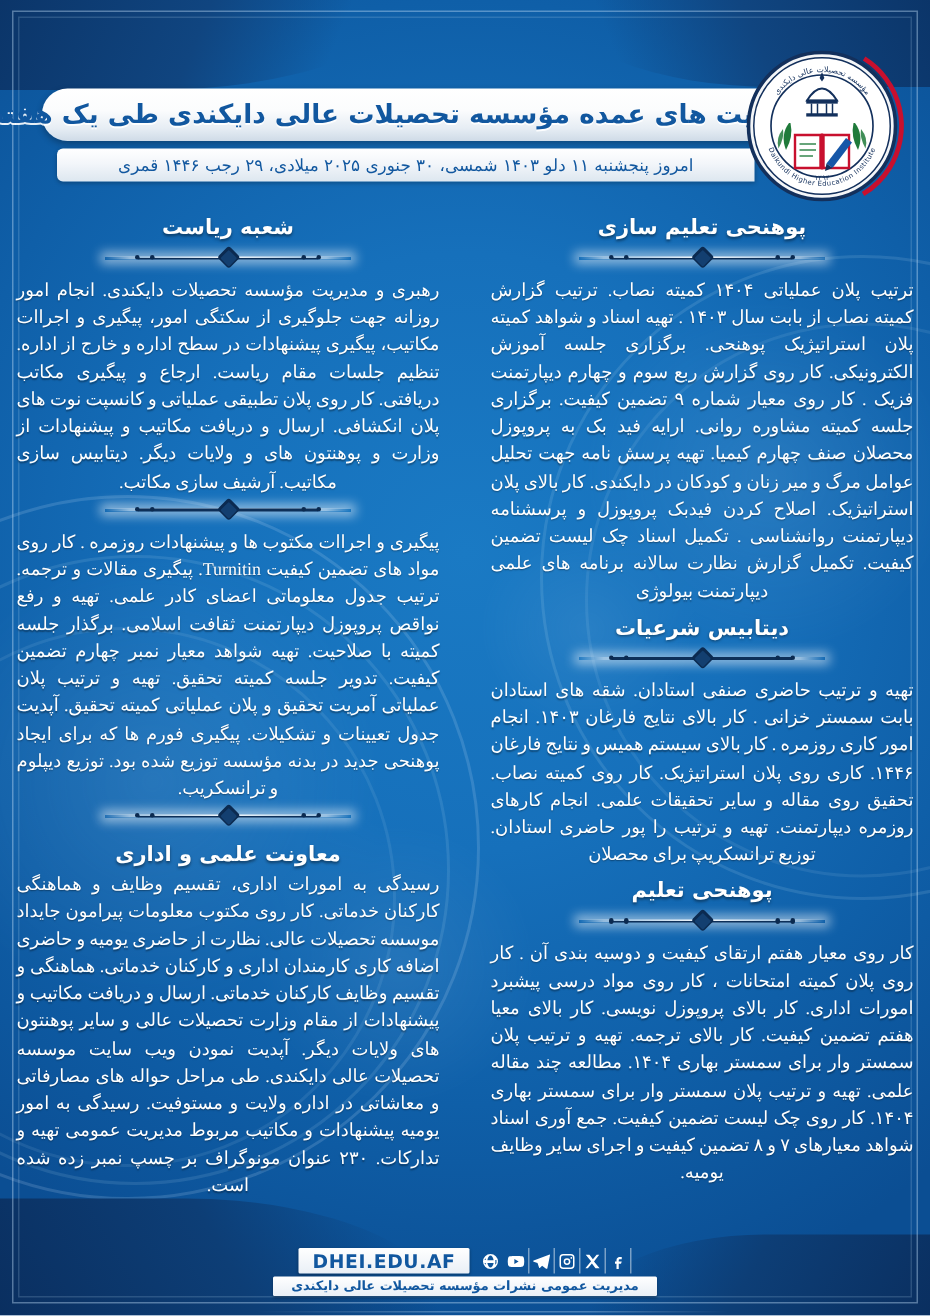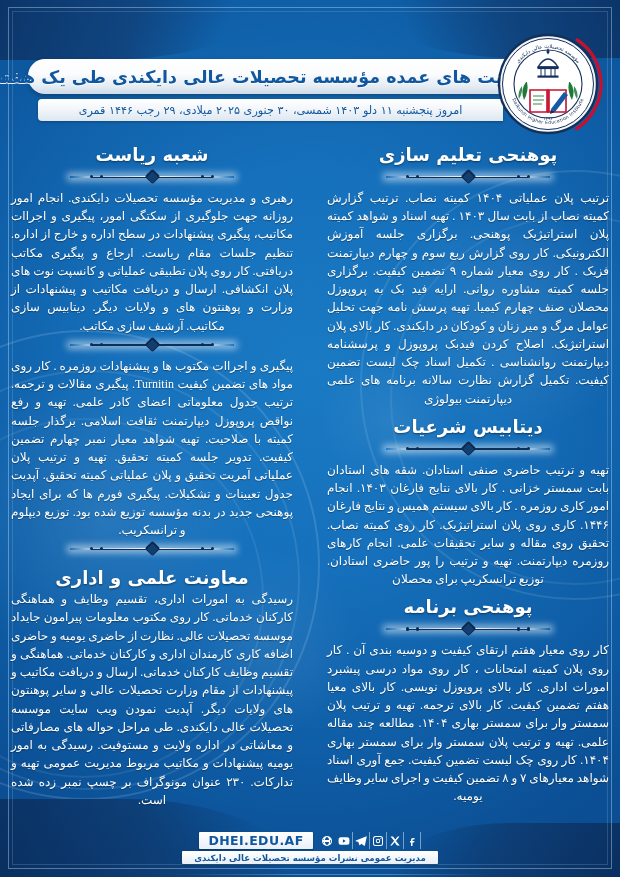--- a/index.html
+++ b/index.html
@@ -129,21 +129,21 @@
   .col {
     width:50%; padding:0 14px;
   }
   .col-right { padding-right:16px; padding-left:10px; }
   .col-left  { padding-left:16px;  padding-right:10px; }
 
   .section { margin-bottom:2px; }
 
   .sec-head {
     text-align:center;
-    font-size:18px; font-weight:bold; color:#ffffff;
+    font-size:14px; font-weight:bold; color:#ffffff;
     padding:6px 0 2px;
     text-shadow:0 1px 2px rgba(0,0,0,.45);
     letter-spacing:-.2px;
   }
 
   
   .divider {
     position:relative; height:16px; margin:2px auto 4px;
     width:164px;
   }
@@ -342,21 +342,21 @@
           <div class="dot d1"></div>
             <div class="dot d2"></div>
           <div class="gem"></div>
           <div class="dot d3"></div>
             <div class="dot d4"></div>
         </div>
         <div class="sec-body">تهیه و ترتیب حاضری صنفی استادان. شقه های استادان بابت سمستر خزانی . کار بالای نتایج فارغان ۱۴۰۳. انجام امور کاری روزمره . کار بالای سیستم همیس و نتایج فارغان ۱۴۴۶. کاری روی پلان استراتیژیک. کار روی کمیته نصاب. تحقیق روی مقاله و سایر تحقیقات علمی. انجام کارهای روزمره دیپارتمنت. تهیه و ترتیب را پور حاضری استادان. توزیع ترانسکریپ برای محصلان</div>
       </div>
 
       <div class="section">
-        <div class="sec-head">پوهنحی برنامه</div>
+        <div class="sec-head">پوهنحی تعلیم</div>
         <div class="divider">
           <div class="bar"></div>
             <div class="line"></div>
           <div class="dot d1"></div>
             <div class="dot d2"></div>
           <div class="gem"></div>
           <div class="dot d3"></div>
             <div class="dot d4"></div>
         </div>
         <div class="sec-body">کار روی معیار هفتم ارتقای کیفیت و دوسیه بندی آن . کار روی پلان کمیته امتحانات ، کار روی مواد درسی پیشبرد امورات اداری. کار بالای پروپوزل نویسی. کار بالای معیا هفتم تضمین کیفیت. کار بالای ترجمه. تهیه و ترتیب پلان سمستر وار برای سمستر بهاری ۱۴۰۴. مطالعه چند مقاله علمی. تهیه و ترتیب پلان سمستر وار برای سمستر بهاری ۱۴۰۴. کار روی چک لیست تضمین کیفیت. جمع آوری اسناد شواهد معیارهای ۷ و ۸ تضمین کیفیت و اجرای سایر وظایف یومیه.</div>

